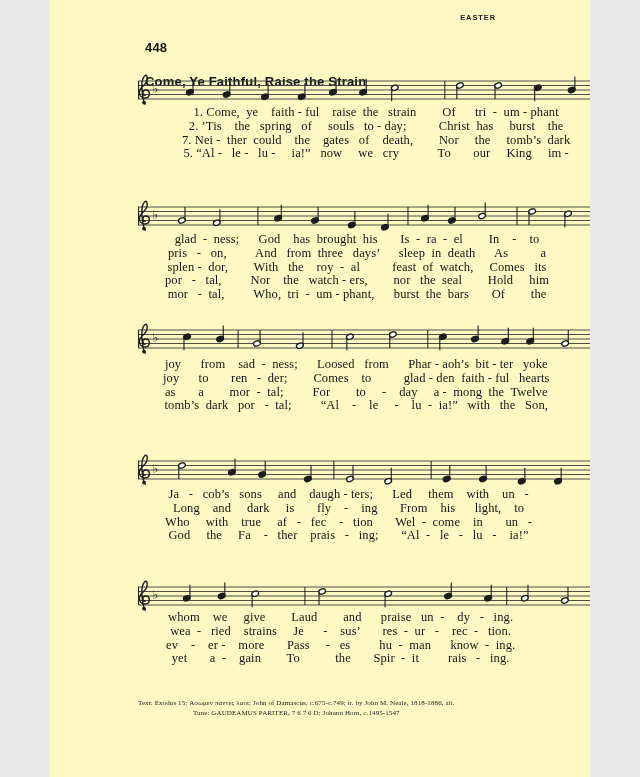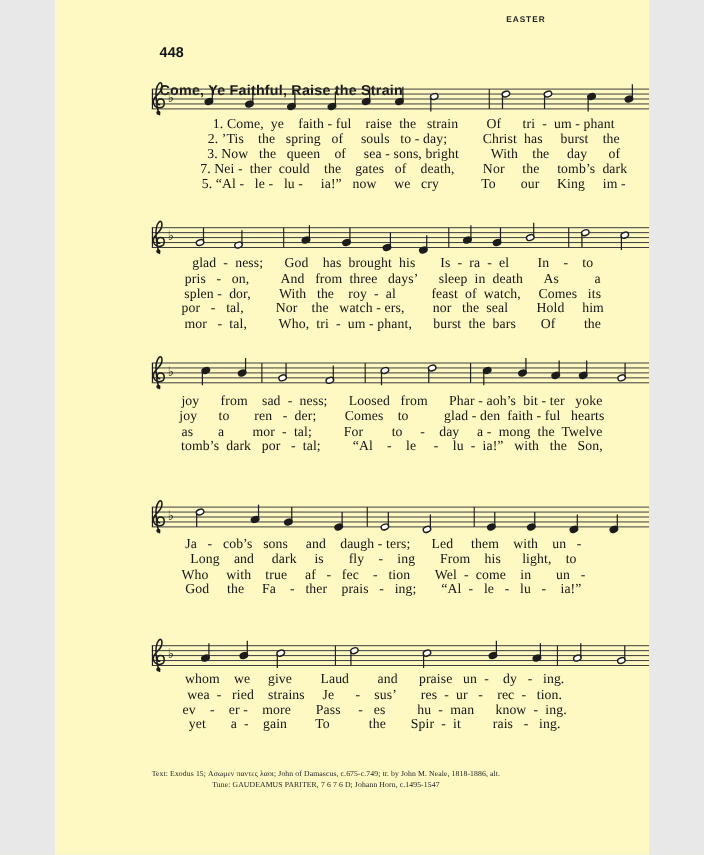--- a/index.html
+++ b/index.html
@@ -77,21 +77,20 @@
           <line x1="357.036" y1="17.3" x2="357.036" y2="30" stroke="#1c1c1c" stroke-width="1.1"></line>
           <ellipse cx="399.784" cy="18.75" rx="3.5" ry="2.5" fill="#1c1c1c" stroke="#1c1c1c" stroke-width="1.3" transform="rotate(-20 399.784 18.75)"></ellipse>
           <line x1="396.68399999999997" y1="19.55" x2="396.68399999999997" y2="32.25" stroke="#1c1c1c" stroke-width="1.1"></line>
           <ellipse cx="433.76800000000003" cy="21" rx="3.5" ry="2.5" fill="#1c1c1c" stroke="#1c1c1c" stroke-width="1.3" transform="rotate(-20 433.76800000000003 21)"></ellipse>
           <line x1="436.86800000000005" y1="20.2" x2="436.86800000000005" y2="7.5" stroke="#1c1c1c" stroke-width="1.1"></line>
         </svg>
       </div>
       <div class="lyric-block" style="left: 104px; top: 106px; margin-left: 28px;">
         <div class="lyric-line">1. Come,  ye    faith - ful    raise  the   strain        Of      tri  -  um - phant</div>
         <div class="lyric-line">2. ’Tis    the   spring   of     souls   to - day;          Christ  has     burst    the</div>
-        <div class="lyric-line">3. Now   the   queen    of     sea - sons, bright         With    the     day      of</div>
         <div class="lyric-line">7. Nei -  ther  could    the    gates   of    death,        Nor     the     tomb’s  dark</div>
         <div class="lyric-line">5. “Al -   le -   lu -     ia!”   now     we   cry            To       our     King     im -</div>
       </div>
       <div class="staff-wrap" style="left: 88px; top: 195px;">
         <svg width="472" height="44" viewBox="0 0 472 44">
           <line x1="0" y1="12" x2="472" y2="12" stroke="#3a3a3a" stroke-width="0.9"></line>
           <line x1="0" y1="16.5" x2="472" y2="16.5" stroke="#3a3a3a" stroke-width="0.9"></line>
           <line x1="0" y1="21" x2="472" y2="21" stroke="#3a3a3a" stroke-width="0.9"></line>
           <line x1="0" y1="25.5" x2="472" y2="25.5" stroke="#3a3a3a" stroke-width="0.9"></line>
           <line x1="0" y1="30" x2="472" y2="30" stroke="#3a3a3a" stroke-width="0.9"></line>

